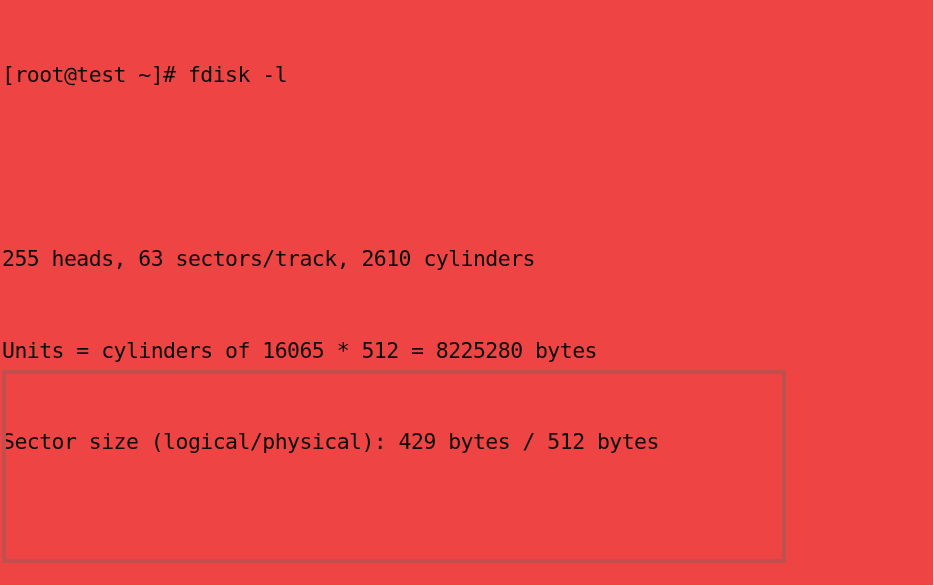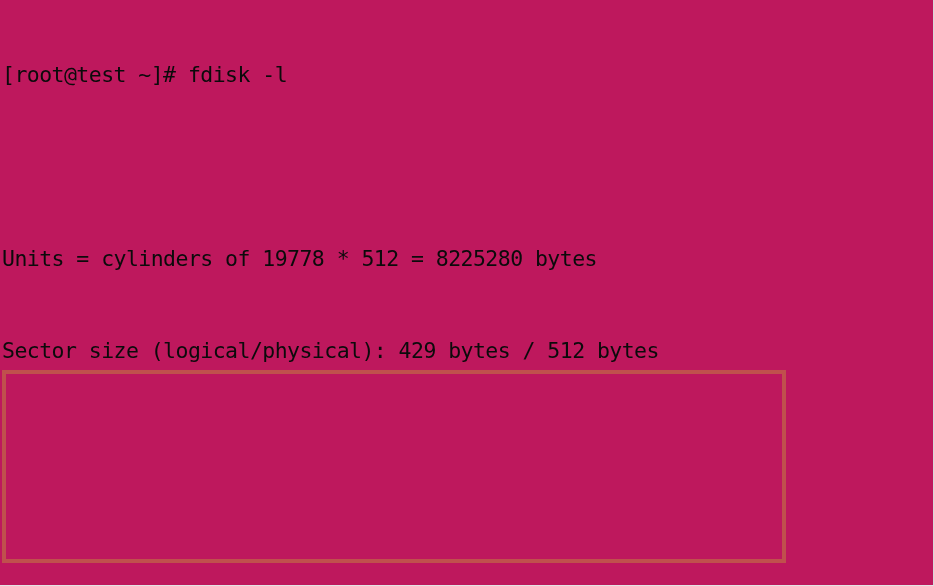--- a/index.html
+++ b/index.html
@@ -49,26 +49,27 @@
     height: 193px;
     border: 4px solid #c0504d;
     box-sizing: border-box;
     pointer-events: none;
     background: transparent;
   }
 </style>
 </head>
 <body>
 
-<div id="screen" style="background: #be185d;">
+<div id="screen" style="background: #ef4444;">
 
   <div id="console" style="color: rgb(11, 11, 11);">
     <span class="line">[root@test ~]# fdisk -l</span>
     <span class="line blank"> </span>
-    <span class="line">Units = cylinders of 19778 * 512 = 8225280 bytes</span>
+    <span class="line">255 heads, 63 sectors/track, 2610 cylinders</span>
+    <span class="line">Units = cylinders of 16065 * 512 = 8225280 bytes</span>
     <span class="line">Sector size (logical/physical): 429 bytes / 512 bytes</span>
     
     
     
     
     
     
     
     
     

